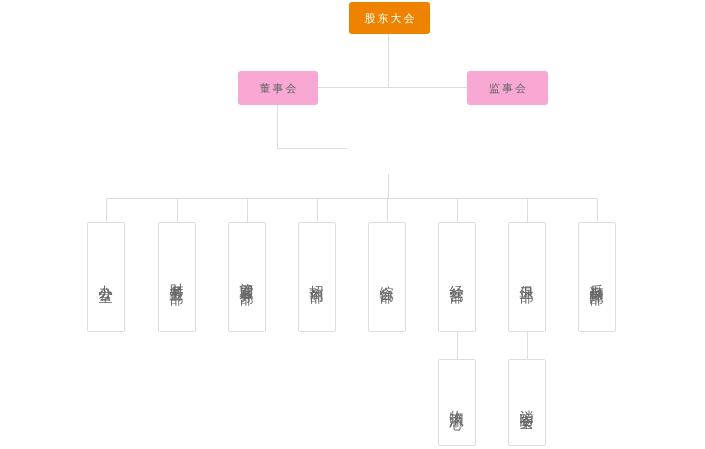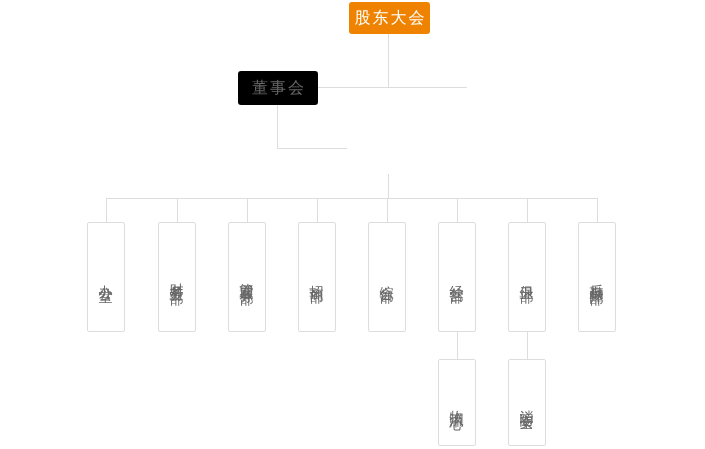--- a/index.html
+++ b/index.html
@@ -9,29 +9,29 @@
     width: 705px;
     height: 449px;
     background: #ffffff;
     overflow: hidden;
   }
   .node-h {
     position: absolute;
     display: flex;
     align-items: center;
     justify-content: center;
-    font-size: 16px;
+    font-size: 11px;
     letter-spacing: 2px;
     text-indent: 2px;
     border-radius: 3px;
     box-sizing: border-box;
     white-space: nowrap;
   }
   .node-root { background: #EF8300; color: #ffffff; }
-  .node-gray { background: #000000; color: #666666; }
+  .node-gray { background: #f9a8d4; color: #666666; }
   .node-v {
     position: absolute;
     display: flex;
     align-items: center;
     justify-content: center;
     background: #ffffff;
     border: 1px solid #DDDDDD;
     border-radius: 2px;
     box-sizing: border-box;
     color: #666666;
@@ -63,20 +63,21 @@
   <div class="line" style="left:387px;top:198px;width:1px;height:24px;"></div>
   <div class="line" style="left:457px;top:198px;width:1px;height:24px;"></div>
   <div class="line" style="left:527px;top:198px;width:1px;height:24px;"></div>
   <div class="line" style="left:597px;top:198px;width:1px;height:24px;"></div>
   <div class="line" style="left:457px;top:332px;width:1px;height:27px;"></div>
   <div class="line" style="left:527px;top:332px;width:1px;height:27px;"></div>
 
   <div class="node-h node-root" style="left:349px;top:2px;width:81px;height:32px;">股东大会</div>
 
   <div class="node-h node-gray" style="left:238px;top:71px;width:80px;height:34px;">董事会</div>
+  <div class="node-h node-gray" style="left:467px;top:71px;width:81px;height:34px;">监事会</div>
 
 
   <div class="node-v" style="left:87px;top:222px;width:38px;height:110px;">办公室</div>
   <div class="node-v" style="left:158px;top:222px;width:38px;height:110px;">财务劳工部</div>
   <div class="node-v" style="left:228px;top:222px;width:38px;height:110px;">管理服务部</div>
   <div class="node-v" style="left:298px;top:222px;width:38px;height:110px;">招商部</div>
   <div class="node-v" style="left:368px;top:222px;width:38px;height:110px;">综合部</div>
   <div class="node-v" style="left:438px;top:222px;width:38px;height:110px;">经营部</div>
   <div class="node-v" style="left:508px;top:222px;width:38px;height:110px;">保卫部</div>
   <div class="node-v" style="left:578px;top:222px;width:38px;height:110px;">后勤保障部</div>

